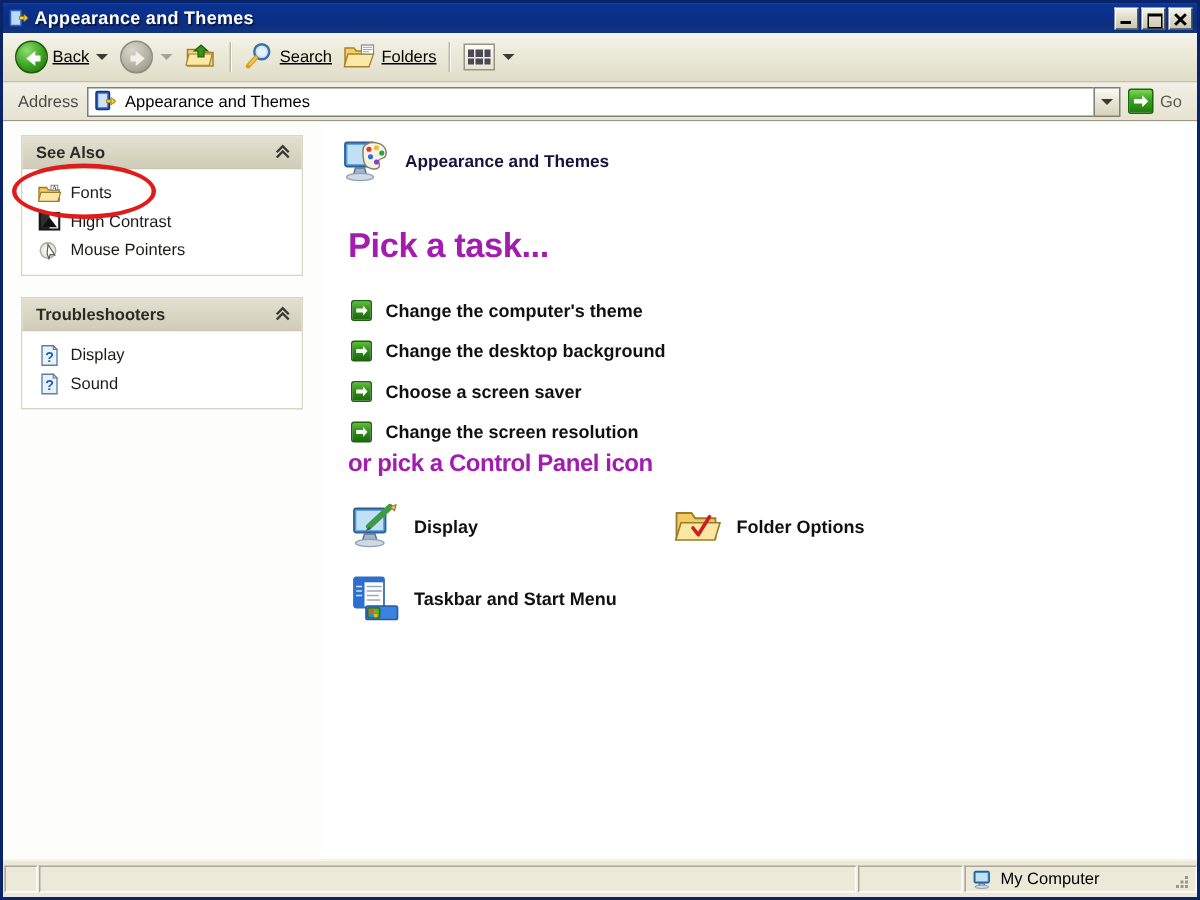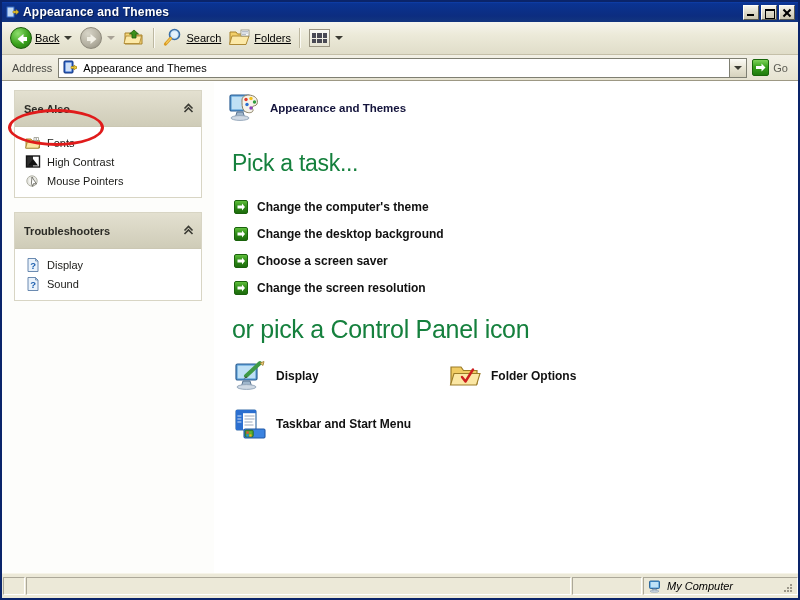--- a/index.html
+++ b/index.html
@@ -242,21 +242,21 @@
 
   
   .panel {
     width: 188px;
     margin-bottom: 14px;
     border: 1px solid #d8d5c4;
     background: #ffffff;
     box-sizing: border-box;
   }
   .panel-head {
-    height: 36px;
+    height: 22px;
     background: linear-gradient(to bottom, #e3e0d0 0%, #d9d6c4 50%, #cfccb8 100%);
     display: flex;
     align-items: center;
     justify-content: space-between;
     padding: 0 7px 0 9px;
     box-sizing: border-box;
     border-bottom: 1px solid #cbc7b3;
   }
   .panel-title {
     font-size: 11px; font-weight: bold; color: #2b2b26;
@@ -296,26 +296,26 @@
   .cat-head {
     display: flex; align-items: center; gap: 10px;
     margin-bottom: 26px;
   }
   .cat-head .cat-label {
     font-size: 11.5px; font-weight: bold; color: #14143c;
   }
   .ico32 { width: 32px; height: 32px; flex: 0 0 32px; position: relative; }
   h1.section {
     font-size: 23px;
-    font-weight: normal;
-    color: #15803d;
+    font-weight: bold;
+    color: #a21caf;
     margin: 0 0 16px 4px;
     letter-spacing: -0.3px;
   }
-  h1.section.small { font-size: 25px; margin-top: 14px; }
+  h1.section.small { font-size: 16px; }
   .task-list { margin: 0 0 0 6px; }
   .task-row {
     display: flex; align-items: center; gap: 9px;
     height: 27px;
   }
   .task-row .tlabel {
     font-size: 12px; font-weight: bold; color: #111;
     white-space: nowrap;
   }
   .arrow-sq {
@@ -355,21 +355,21 @@
     border: 1px solid;
     border-color: #aca899 #ffffff #ffffff #aca899;
     box-sizing: border-box;
     display: flex; align-items: center;
     padding: 0 4px; gap: 5px;
     font-size: 11px; color: #000;
   }
   .sb-a { flex: 0 0 22px; }
   .sb-b { flex: 1 1 auto; }
   .sb-c { flex: 0 0 70px; }
-  .sb-d { flex: 0 0 155px; font-style: italic; }
+  .sb-d { flex: 0 0 155px; }
   .grip {
     width: 14px; height: 14px; position: relative;
     margin-left: auto; flex: 0 0 14px;
   }
   .grip i {
     position: absolute; width: 2px; height: 2px; background: #9b978a;
   }
 </style>
 </head>
 <body>

